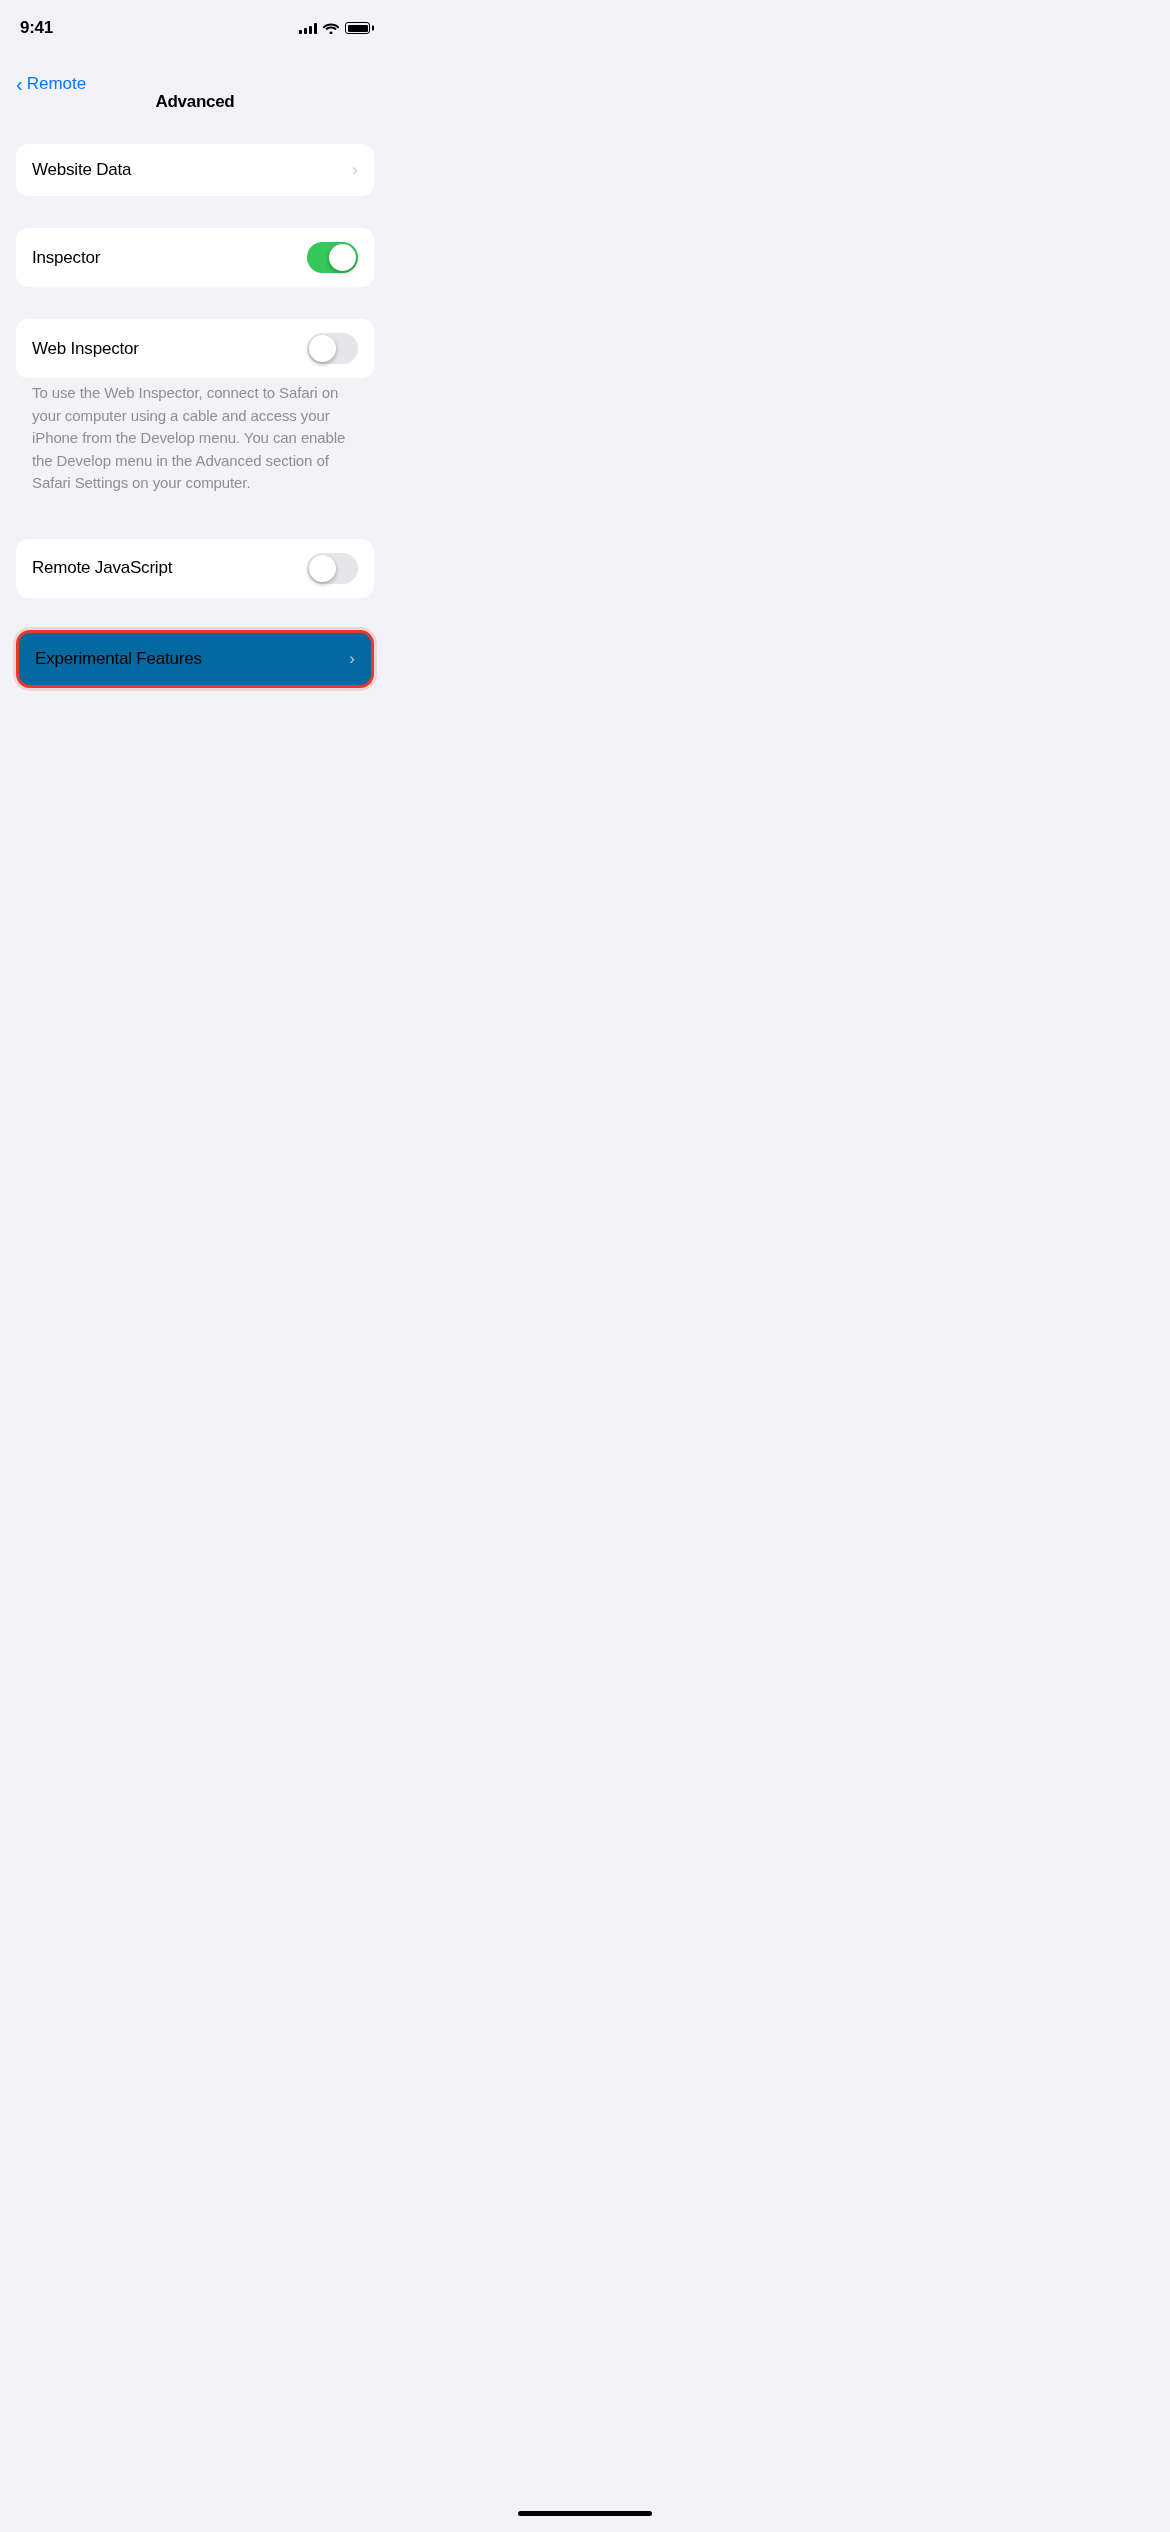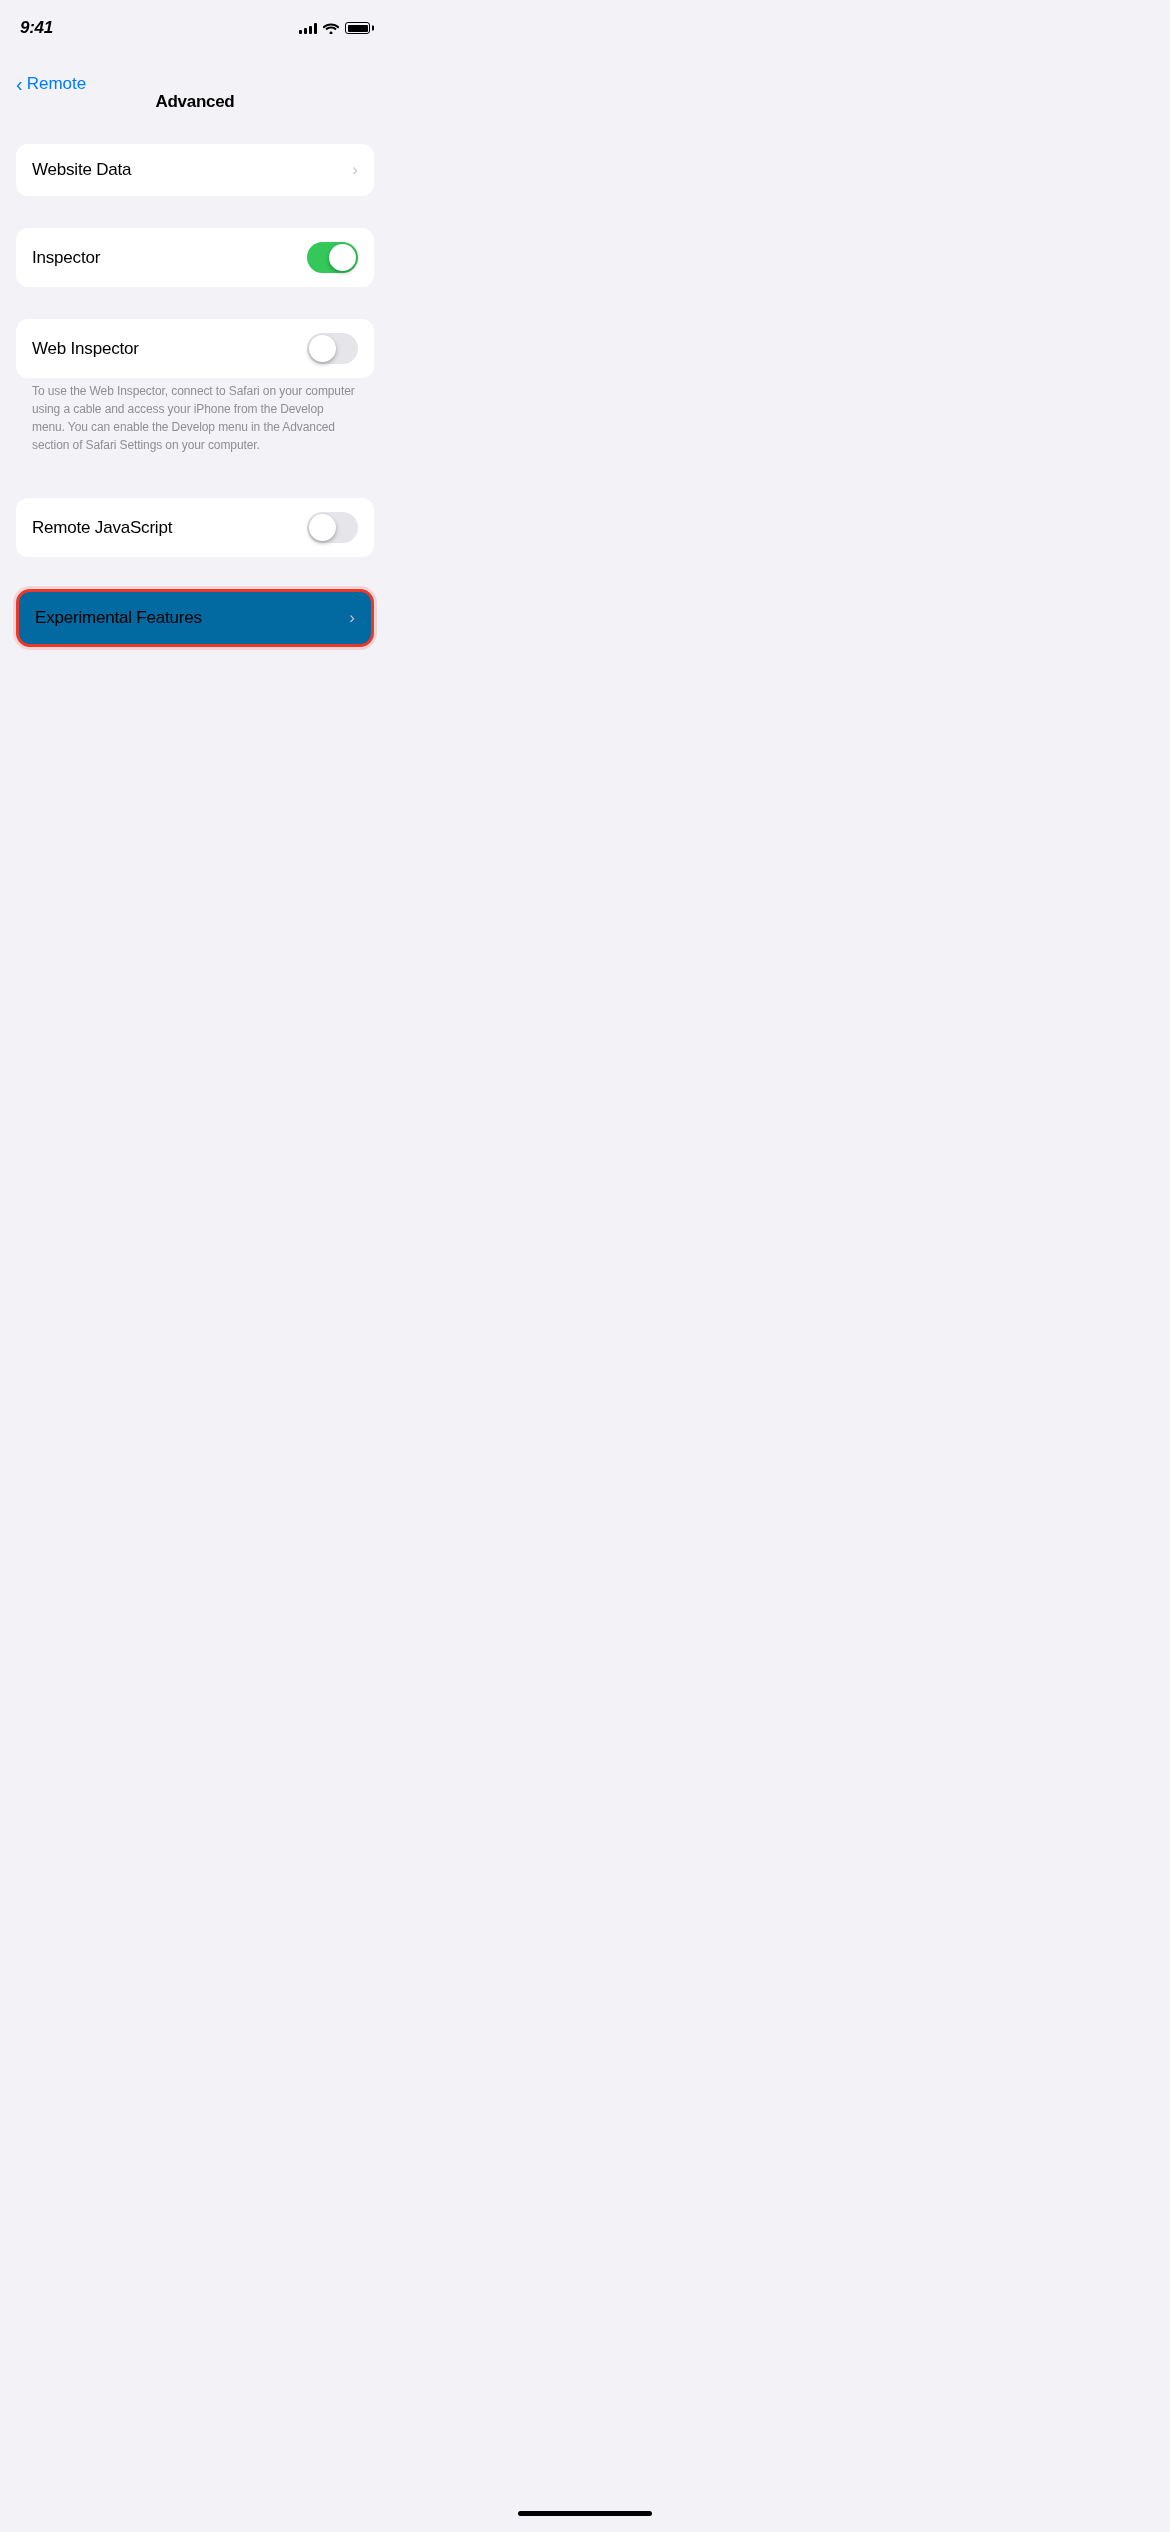--- a/index.html
+++ b/index.html
@@ -20,21 +20,20 @@
       align-items: center;
       padding: 14px 20px 6px 20px;
       height: 48px;
     }
 
     .status-time {
       font-size: 17px;
       font-weight: 600;
       color: #000;
       letter-spacing: -0.3px;
-      font-style: italic;
     }
 
     .status-icons {
       display: flex;
       align-items: center;
       gap: 6px;
     }
 
     .signal-bars {
       display: flex;
@@ -180,21 +179,21 @@
     .toggle-on .toggle-thumb {
       left: 22px;
     }
 
     .toggle-off .toggle-thumb {
       left: 2px;
     }
 
     
     .description-text {
-      font-size: 12px;
+      font-size: 15px;
       color: #8e8e93;
       line-height: 1.5;
       padding: 4px 16px 12px 16px;
       letter-spacing: -0.1px;
     }
 
     
     .settings-group-highlighted {
       background: #0369a1;
       border-radius: 14px;

